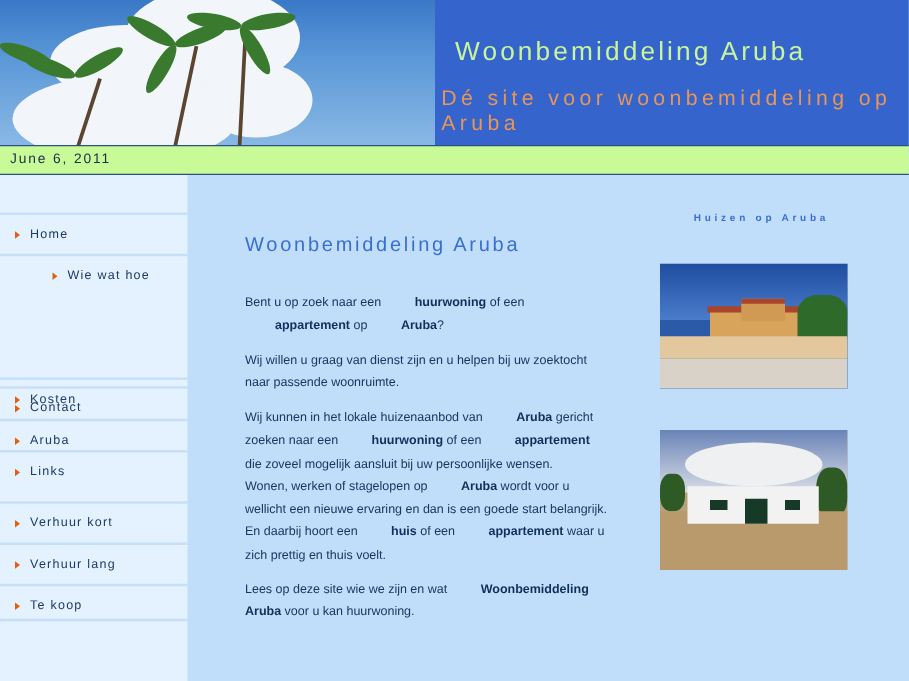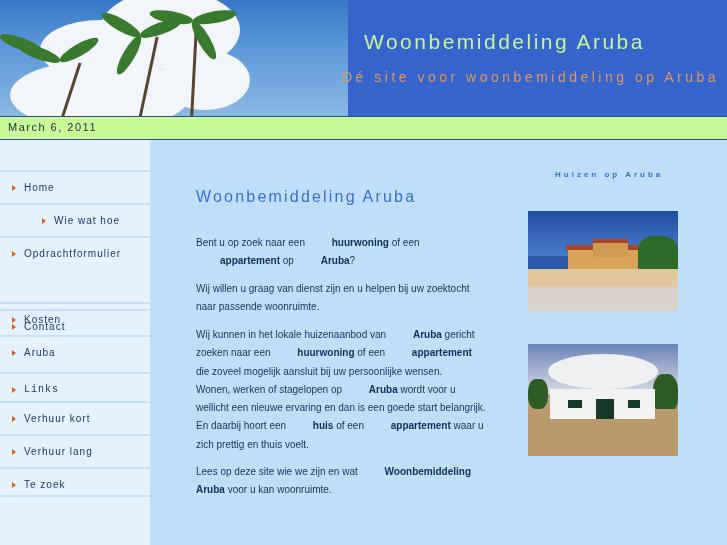--- a/index.html
+++ b/index.html
@@ -4,21 +4,21 @@
 <style>
   html, body { margin:0; padding:0; }
   body { width:727px; height:545px; overflow:hidden; background:#c0ddfa; font-family:"Liberation Sans", sans-serif; position:relative; }
   .header { position:absolute; left:0; top:0; width:727px; height:116px; background:#3464cc; }
   .photo { position:absolute; left:0; top:0; width:348px; height:116px; overflow:hidden;
     background: linear-gradient(180deg,#3a78c8 0%,#5b98d8 40%,#89b8e4 100%); }
   .cloud { position:absolute; border-radius:50%; background:#f2f6fb; }
   .palm-trunk { position:absolute; background:#5a4630; width:3px; transform-origin:bottom center; }
   .frond { position:absolute; width:44px; height:12px; border-radius:50%; background:#3a7a2e; transform-origin:left center; }
   .site-title { position:absolute; left:364px; top:30px; font-size:21px; letter-spacing:2.5px; color:#c8f59a; }
-  .site-sub { position:absolute; left:342px; top:69px; font-size:14px; letter-spacing:3.5px; color:#e8955a; }
+  .site-sub { position:absolute; left:353px; top:69px; font-size:17px; letter-spacing:3.5px; color:#e8955a; }
   .datebar { position:absolute; left:0; top:116px; width:727px; height:22px; background:#c8fa98; border-top:1px solid #2b4f8a; border-bottom:1px solid #2b4f8a; }
   .date { position:absolute; left:8px; top:4px; font-size:11px; letter-spacing:1.5px; color:#22304a; }
   .sidebar { position:absolute; left:0; top:140px; width:150px; height:405px; background:#e4f1fe; }
   .nav-item { position:absolute; left:0; width:150px; height:31px; border-top:2px solid #c6e0f8; display:flex; align-items:center; cursor:pointer; }
   .nav-item .arrow { width:0; height:0; border-left:4px solid #e06010; border-top:3px solid transparent; border-bottom:3px solid transparent; margin-left:12px; margin-right:8px; }
   .nav-item .lbl { font-size:10px; letter-spacing:1px; color:#1e3a66; }
   .nav-end { position:absolute; left:0; top:495px; width:150px; border-top:2px solid #c6e0f8; }
   .main-title { position:absolute; left:196px; top:188px; font-size:16px; letter-spacing:2.2px; color:#3a6fd0; }
   .para { position:absolute; left:196px; width:290px; font-size:10px; line-height:18.3px; color:#1a3760; }
   .para b { color:#10305a;margin-left:24px; }
@@ -46,73 +46,69 @@
     <div class="frond" style="left:193px;top:15px;transform:rotate(-10deg);"></div>
     <div class="frond" style="left:193px;top:15px;transform:rotate(190deg);"></div>
     <div class="frond" style="left:193px;top:15px;transform:rotate(60deg);"></div>
     <div class="frond" style="left:0px;top:30px;transform:rotate(20deg);"></div>
   </div>
   <div class="site-title">Woonbemiddeling Aruba</div>
   <div class="site-sub">Dé site voor woonbemiddeling op Aruba</div>
 </div>
 
 <div class="datebar">
-  <span class="date">March 6, 2011</span>
+  <span class="date">June 6, 2011</span>
 </div>
 
 <div class="sidebar">
   <div class="nav-item" style="top:30px;">
       <span class="arrow"></span>
       <span class="lbl">Home</span>
     </div>
   <div class="nav-item" style="top:63px;justify-content:center;">
       <span class="arrow"></span>
       <span class="lbl">Wie wat hoe</span>
-    </div>
-  <div class="nav-item" style="top:96px;">
-      <span class="arrow"></span>
-      <span class="lbl">Opdrachtformulier</span>
     </div>
   <div class="nav-item" style="top:129px;margin-top:40px;">
       <span class="arrow"></span>
       <span class="lbl">Contact</span>
     </div>
   <div class="nav-item" style="top:162px;">
       <span class="arrow"></span>
       <span class="lbl">Kosten</span>
     </div>
   <div class="nav-item" style="top:195px;">
       <span class="arrow"></span>
       <span class="lbl">Aruba</span>
     </div>
-  <div class="nav-item" style="top:232px;font-family:Liberation Mono, monospace;">
+  <div class="nav-item" style="top:220px;">
       <span class="arrow"></span>
       <span class="lbl">Links</span>
     </div>
   <div class="nav-item" style="top:294px;">
       <span class="arrow"></span>
       <span class="lbl">Verhuur lang</span>
     </div>
   <div class="nav-item" style="top:261px;">
       <span class="arrow"></span>
       <span class="lbl">Verhuur kort</span>
     </div>
   <div class="nav-item" style="top:327px;">
       <span class="arrow"></span>
-      <span class="lbl">Te zoek</span>
+      <span class="lbl">Te koop</span>
     </div>
 </div>
 <div class="nav-end"></div>
 
 <div class="main-title">Woonbemiddeling Aruba</div>
 
 <div class="para" style="top:234px;"><span>Bent u op zoek naar een </span><b>huurwoning</b><span> of een </span><b>appartement</b><span> op </span><b>Aruba</b><span>?</span></div>
 <div class="para" style="top:280px;"><span>Wij willen u graag van dienst zijn en u helpen bij uw zoektocht naar passende woonruimte.</span></div>
 <div class="para" style="top:326px;"><span>Wij kunnen in het lokale huizenaanbod van </span><b>Aruba</b><span> gericht zoeken naar een </span><b>huurwoning</b><span> of een </span><b>appartement</b><span> die zoveel mogelijk aansluit bij uw persoonlijke wensen.</span><br><span>Wonen, werken of stagelopen op </span><b>Aruba</b><span> wordt voor u wellicht een nieuwe ervaring en dan is een goede start belangrijk. En daarbij hoort een </span><b>huis</b><span> of een </span><b>appartement</b><span> waar u zich prettig en thuis voelt.</span></div>
-<div class="para" style="top:463px;"><span>Lees op deze site wie we zijn en wat </span><b>Woonbemiddeling Aruba</b><span> voor u kan woonruimte.</span></div>
+<div class="para" style="top:463px;"><span>Lees op deze site wie we zijn en wat </span><b>Woonbemiddeling Aruba</b><span> voor u kan huurwoning.</span></div>
 
 <div class="side-title">Huizen op Aruba</div>
 
 <div class="img1">
   <div style="position:absolute;left:0;top:0;width:150px;height:45px;background:linear-gradient(180deg,#1f4da0,#4a7ccc);"></div>
   <div style="position:absolute;left:40px;top:38px;width:80px;height:22px;background:#d8a35a;"></div>
   <div style="position:absolute;left:38px;top:34px;width:84px;height:5px;background:#a8452a;"></div>
   <div style="position:absolute;left:65px;top:28px;width:35px;height:14px;background:#d09a55;border-top:4px solid #a8452a;"></div>
   <div style="position:absolute;left:110px;top:25px;width:40px;height:35px;background:#2e6a2a;border-radius:40% 40% 0 0;"></div>
   <div style="position:absolute;left:0;top:58px;width:150px;height:18px;background:#e2c89c;"></div>

